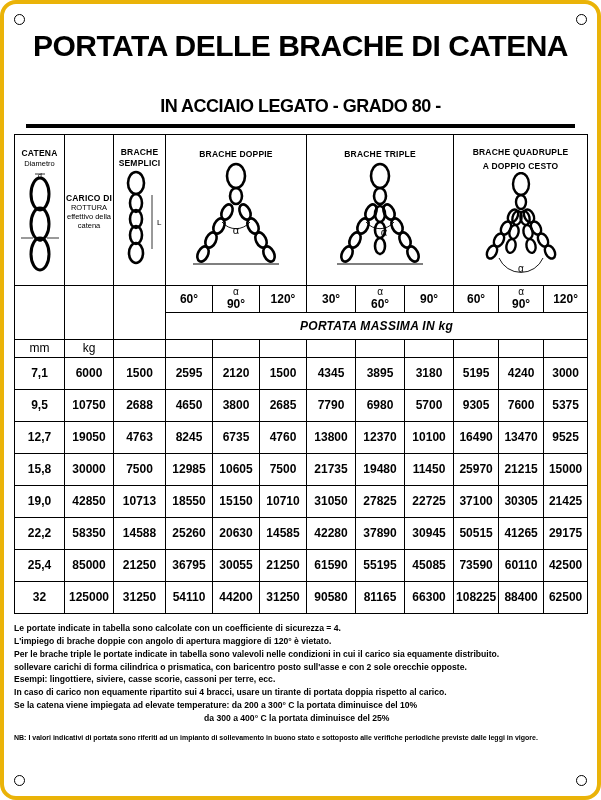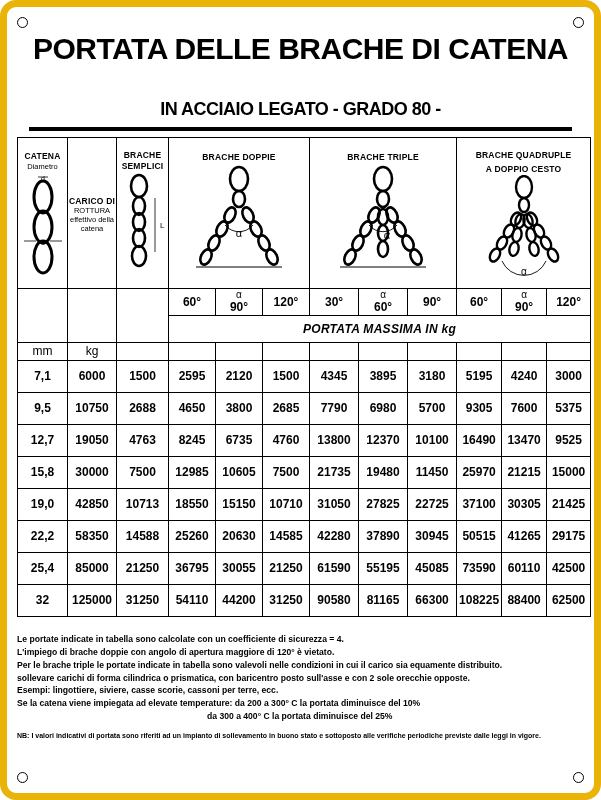--- a/index.html
+++ b/index.html
@@ -8,21 +8,21 @@
     background:#ffffff;
     font-family:"Liberation Sans", sans-serif;
     color:#000;
     overflow:hidden;
   }
   .sign{
     position:relative;
     width:601px;height:800px;
     box-sizing:border-box;
     background:#fff;
-    border:7px solid #eab308;
+    border:4px solid #eab308;
     border-radius:16px;
     padding:8px 10px;
   }
   .hole{
     position:absolute;width:9px;height:9px;border-radius:50%;
     border:1.5px solid #000;background:#fff;
   }
   .hole.tl{left:10px;top:10px;}
   .hole.tr{right:10px;top:10px;}
   .hole.bl{left:10px;bottom:10px;}
@@ -38,21 +38,21 @@
   .title .l1{font-size:30px;display:block;}
   .title .l2{font-size:18px;display:block;margin-top:36px;}
 
   .rule{
     height:4px;background:#000;margin:8px 12px 0 12px;
   }
 
   table.main{
     border-collapse:collapse;
     width:573px;
-    margin:6px auto 16px auto;
+    margin:6px auto 8px auto;
     table-layout:fixed;
   }
   table.main td, table.main th{
     border:1.4px solid #000;
     text-align:center;
     vertical-align:middle;
     font-size:12px;
     padding:0;
   }
   .hdr-cell{height:150px;position:relative;}
@@ -376,17 +376,18 @@
     </tr>
   </tbody>
     </table>
 
   <div class="notes">
     <p>Le portate indicate in tabella sono calcolate con un coefficiente di sicurezza = 4.</p>
     <p>L'impiego di brache doppie con angolo di apertura maggiore di 120° è vietato.</p>
     <p class="gap">Per le brache triple le portate indicate in tabella sono valevoli nelle condizioni in cui il carico sia equamente distribuito.</p>
     <p>sollevare carichi di forma cilindrica o prismatica, con baricentro posto sull'asse e con 2 sole orecchie opposte.</p>
     <p>Esempi: lingottiere, siviere, casse scorie, cassoni per terre, ecc.</p>
+    <p>In caso di carico non equamente ripartito sui 4 bracci, usare un tirante di portata doppia rispetto al carico.</p>
     <p class="gap">Se la catena viene impiegata ad elevate temperature: da 200 a 300° C la portata diminuisce del 10%</p>
     <p class="center-ish">da 300 a 400° C la portata diminuisce del 25%</p>
     <p class="nb">NB: I valori indicativi di portata sono riferiti ad un impianto di sollevamento in buono stato e sottoposto alle verifiche periodiche previste dalle leggi in vigore.</p>
   </div>
 </div>
 
 </body></html>

